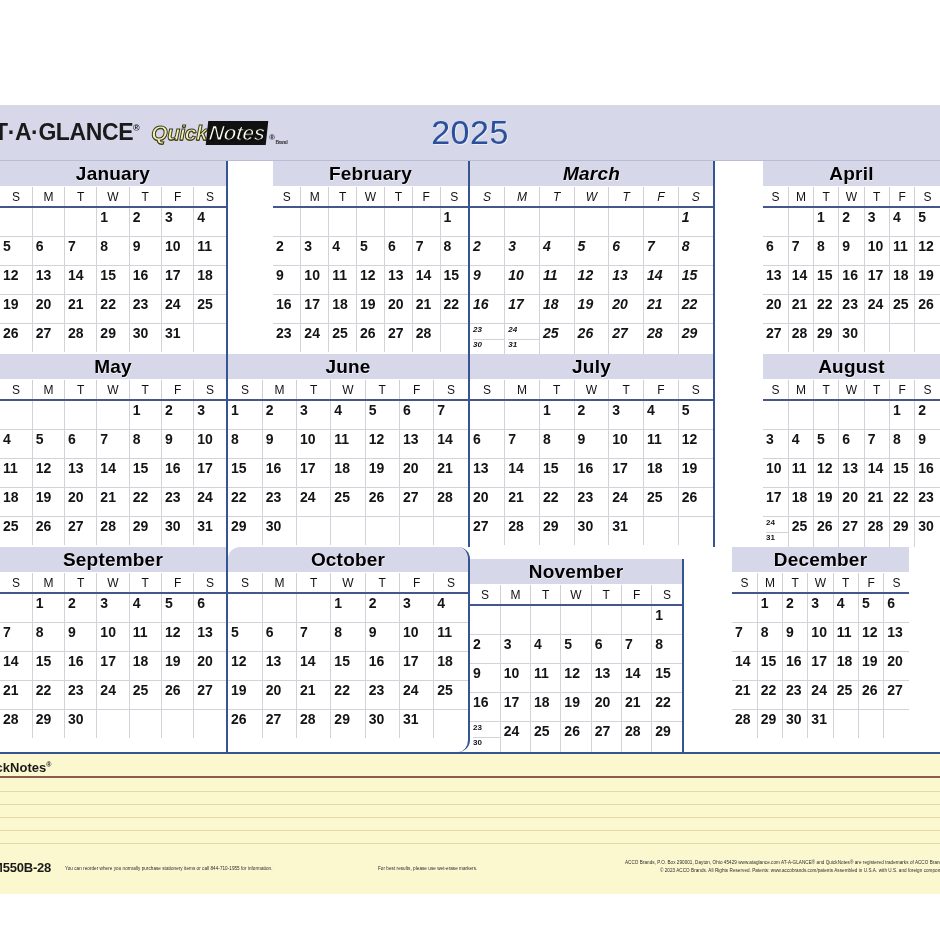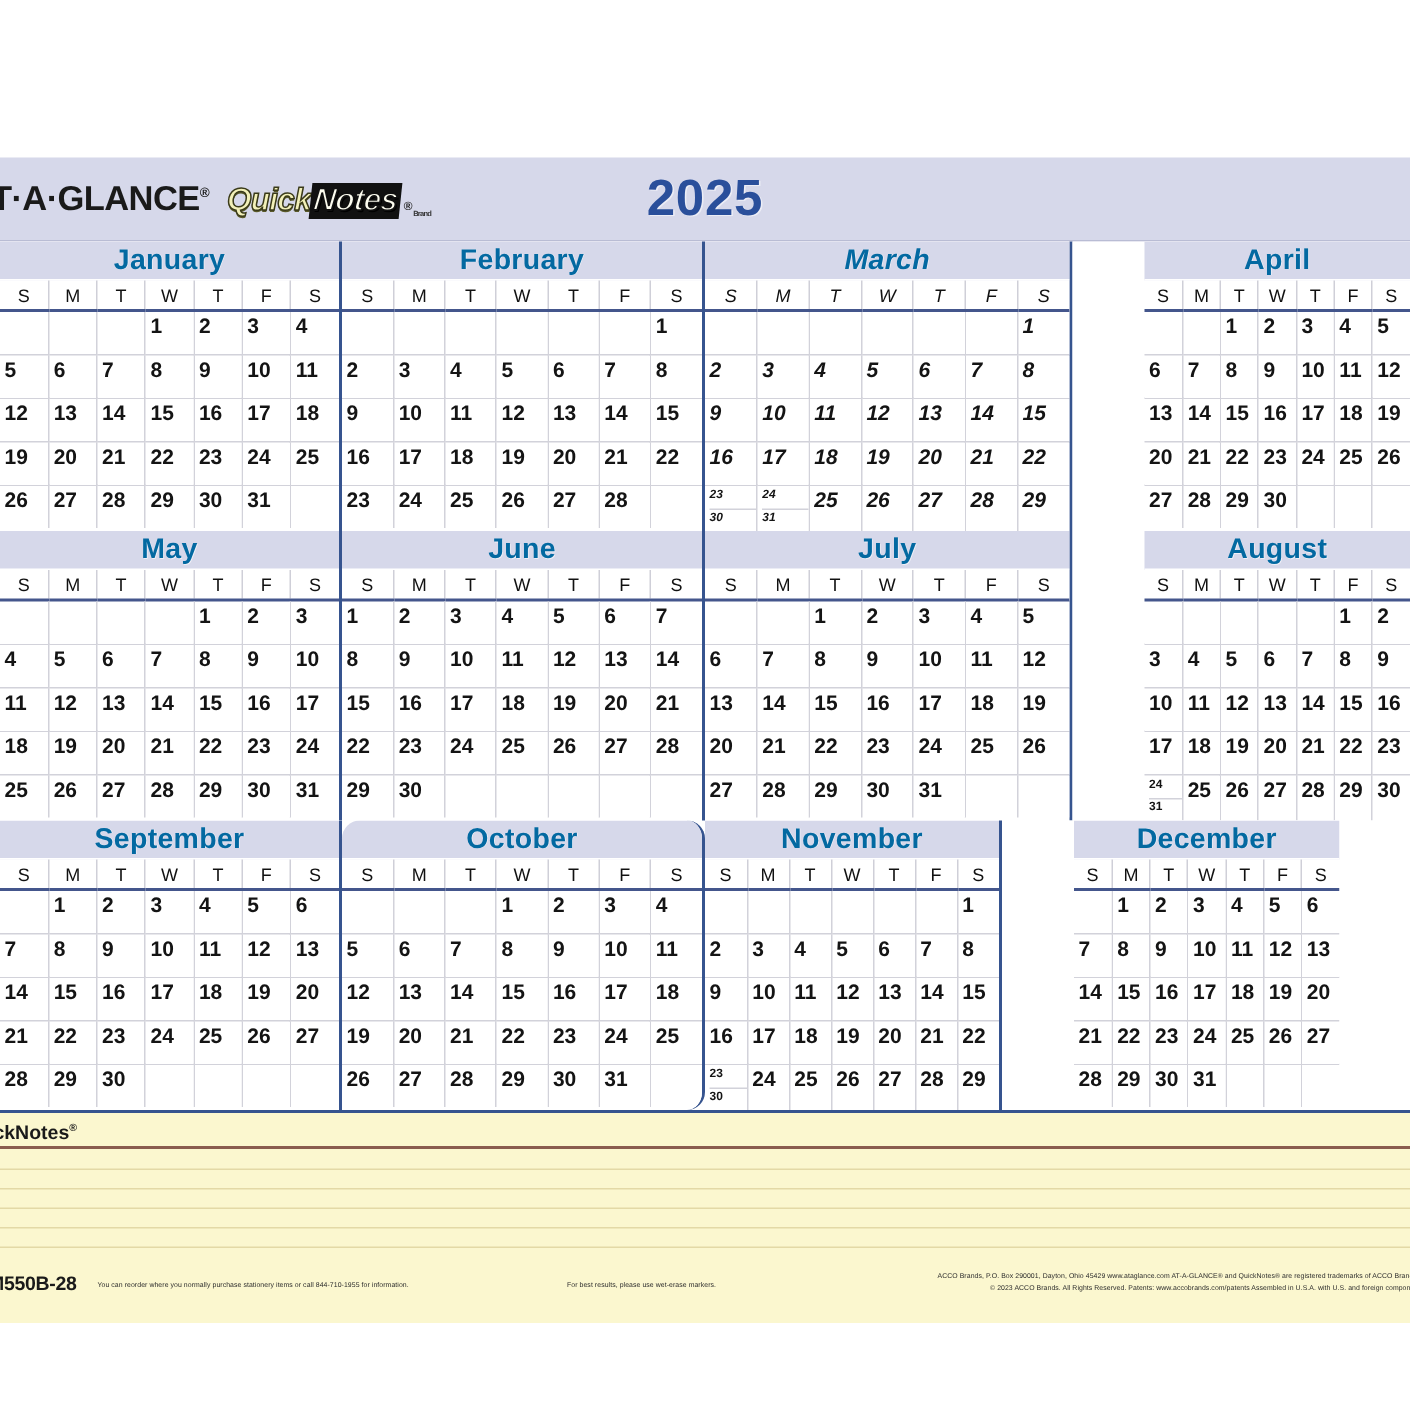--- a/index.html
+++ b/index.html
@@ -32,38 +32,38 @@
   .qn .q1{color:#f2f0b8;-webkit-text-stroke:1px #3a3a1a;text-shadow:0 1px 0 #5a5a2a;}
   .qn .q2{
     color:#fdfdf0;-webkit-text-stroke:1.2px #111;
     background:#111;padding:0 2px;transform:skewX(-6deg);
     text-shadow:1px 1px 0 #000;
   }
   .qn sup{font-size:8px;color:#222;margin-left:2px;}
   .qn .brandword{font-size:5px;font-style:normal;color:#333;margin-left:1px;align-self:flex-end;}
   .yeartxt{
     position:absolute;left:0;right:0;text-align:center;
-    font-size:34px;font-weight:bold;color:#2a4f9b;letter-spacing:.5px;
+    font-size:34px;font-weight:normal;color:#2a4f9b;letter-spacing:.5px;
     text-shadow:1px 1px 0 rgba(255,255,255,.55);
   }
 
   
   .grid{display:flex;flex-direction:column;}
   .mrow{display:flex;width:100%;}
   .mcell{
     position:relative;background:#fff;
     border-right:2px solid #36548f;
     box-sizing:border-box;overflow:hidden;
   }
   .mcell.first{border-left:none;}
   .mcell.last{border-right:none;padding-left:48px;}
 
   .mname{
     height:25px;line-height:25px;text-align:center;
-    background:#d6d8ea;color:#0369a1;font-weight:bold;font-size:19px;
+    background:#d6d8ea;color:#000000;font-weight:bold;font-size:19px;
     letter-spacing:.2px;border-bottom:1px solid #fff;
     text-shadow:.5px .5px 0 rgba(255,255,255,.6);
   }
 
   table.mtab{border-collapse:collapse;width:100%;table-layout:fixed;}
   table.mtab th{
     height:19px;font-size:12px;font-weight:normal;color:#111;
     text-align:center;border-right:1px solid #cfcfd8;
     border-bottom:2px solid #44568c;background:#fff;padding:0;
   }
@@ -188,21 +188,21 @@
                 <td>27</td>
                 <td>28</td>
                 <td>29</td>
                 <td>30</td>
                 <td>31</td>
                 <td class="empty"></td>
               </tr>
             </tbody>
           </table>
         </div>
-        <div class="mcell" style="width: 242px;">
+        <div class="mcell" style="width: 242px; padding-left: 45px;">
           <div class="mname">February</div>
           <table class="mtab">
             <thead>
               <tr>
                 <th>S</th>
                 <th>M</th>
                 <th>T</th>
                 <th>W</th>
                 <th>T</th>
                 <th>F</th>
@@ -774,21 +774,21 @@
                 <td>27</td>
                 <td>28</td>
                 <td>29</td>
                 <td>30</td>
                 <td>31</td>
                 <td class="empty"></td>
               </tr>
             </tbody>
           </table>
         </div>
-        <div class="mcell" style="width: 198px;">
+        <div class="mcell" style="width: 214px; margin-top: 12px;">
           <div class="mname">November</div>
           <table class="mtab">
             <thead>
               <tr>
                 <th>S</th>
                 <th>M</th>
                 <th>T</th>
                 <th>W</th>
                 <th>T</th>
                 <th>F</th>

